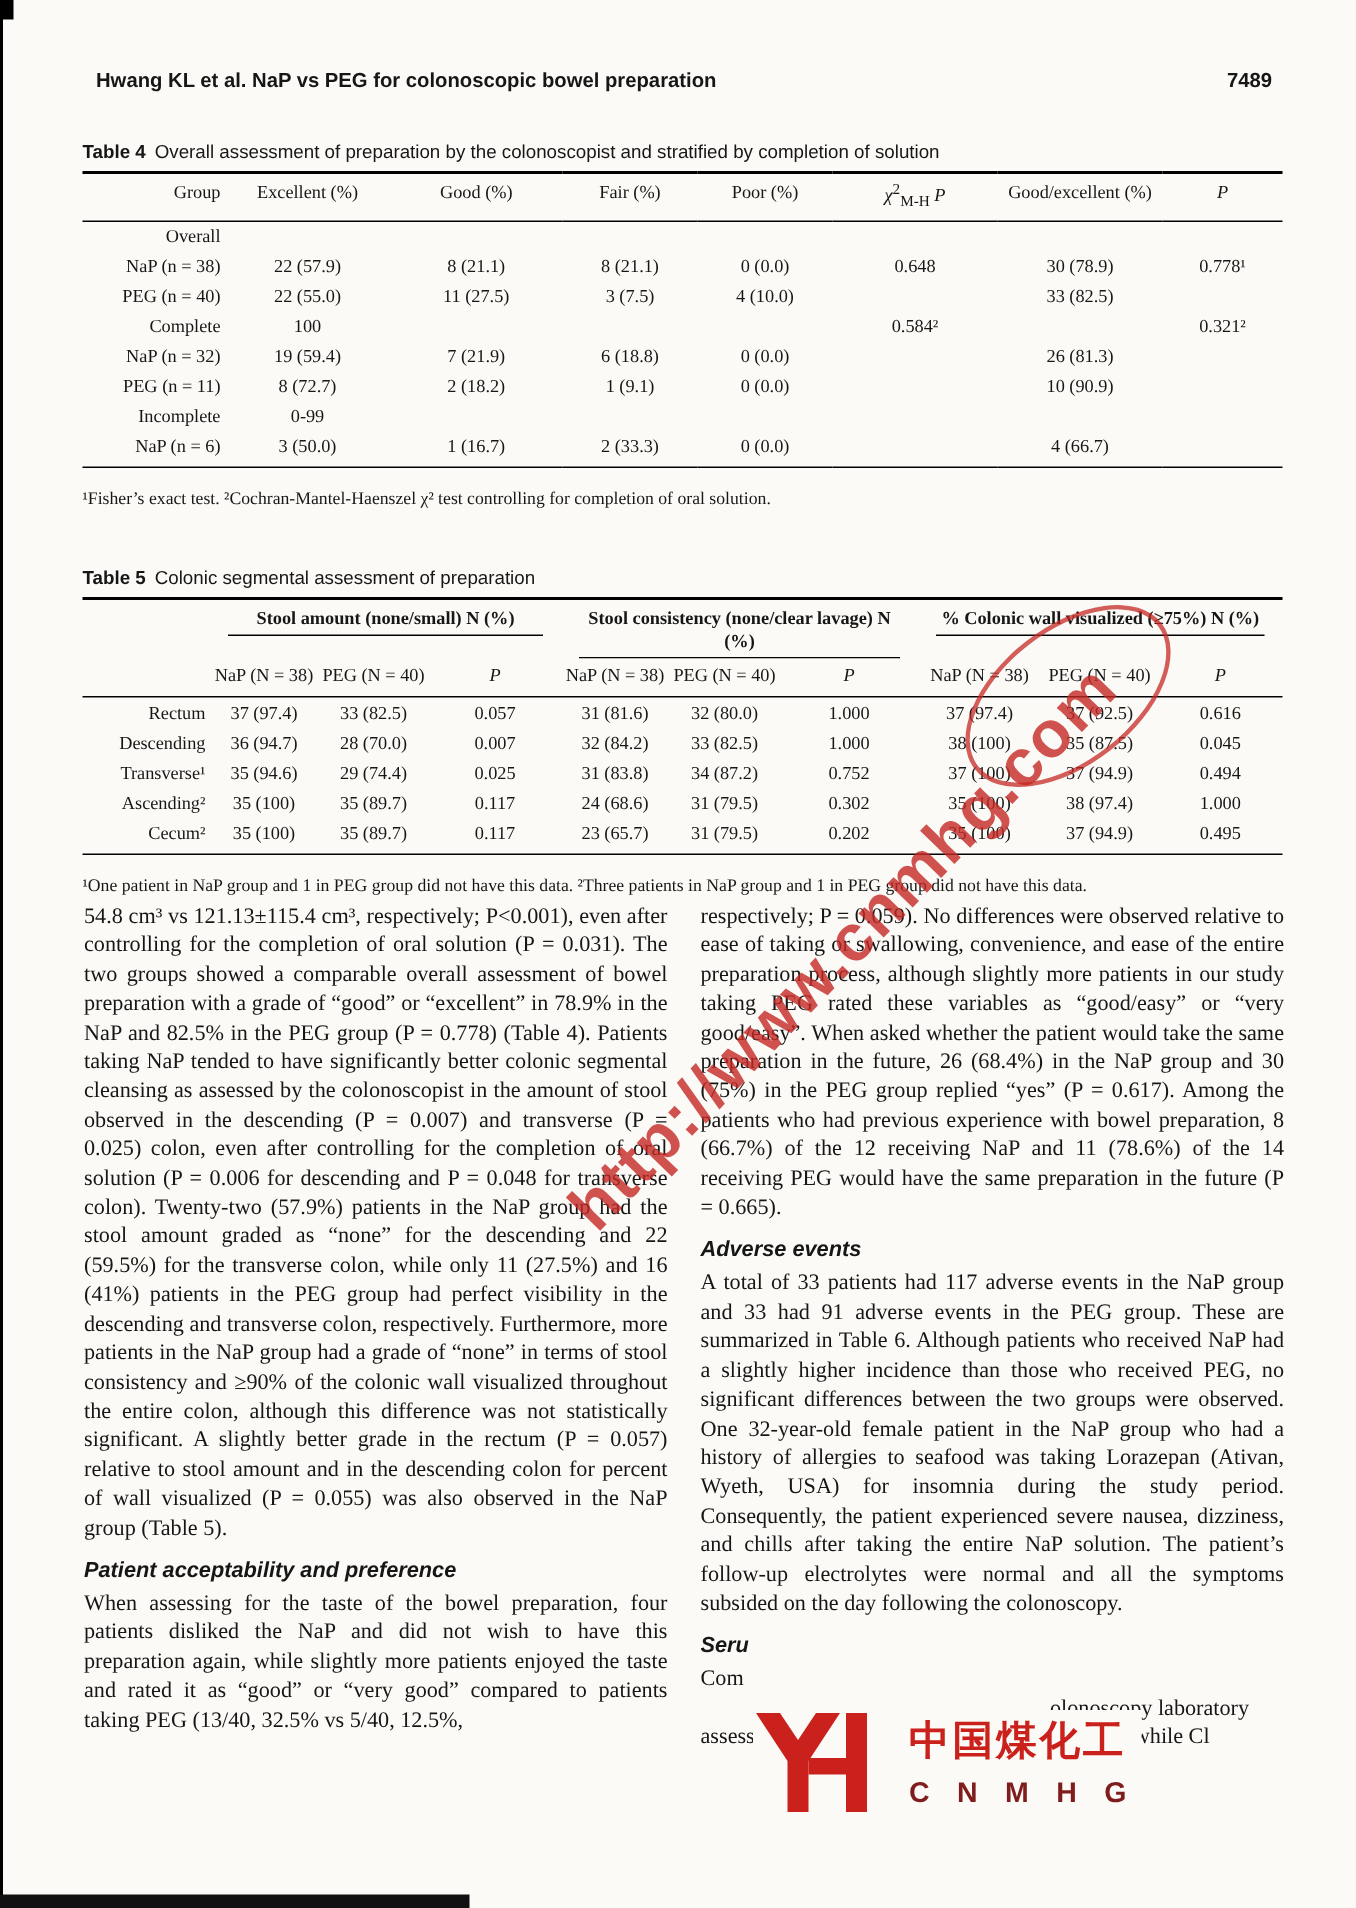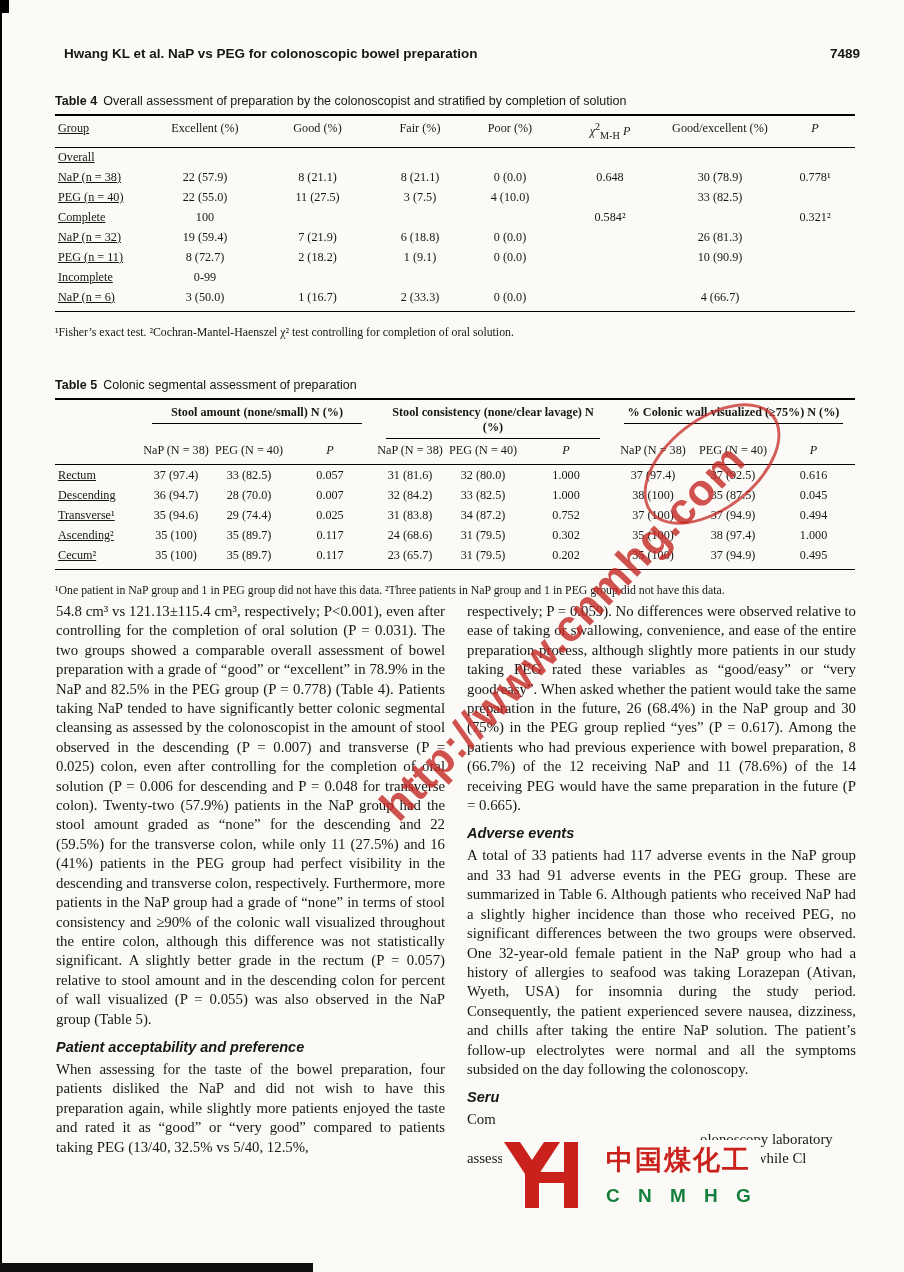--- a/index.html
+++ b/index.html
@@ -1,32 +1,32 @@
 <!DOCTYPE html>
 <html><head>
 <meta charset="utf-8">
 <style>
   html,body { margin:0; padding:0; background:#e8e8e4; }
   .page { position:relative; width:904px; height:1272px; background:#fbfaf6; overflow:hidden;
           font-family:"Liberation Serif", serif; color:#161616; }
 
   
-  .runhead { position:absolute; left:64px; right:44px; top:46px; display:flex;
+  .runhead { position:absolute; left:64px; right:56px; top:46px; display:flex;
              justify-content:space-between; font:bold 13.5px "Liberation Sans", sans-serif;text-align:center; }
 
   
   .t4block { position:absolute; left:55px; top:94px; width:800px; }
   .t5block { position:absolute; left:55px; top:378px; width:800px; }
   .caption { font:12.5px "Liberation Sans", sans-serif; margin-bottom:6px; }
   .caption b { font-weight:bold; margin-right:6px; }
   .tbl { width:100%; border-collapse:collapse; border-top:2px solid #000;
          font:12.2px "Liberation Serif", serif; table-layout:fixed; }
   .tbl th, .tbl td { padding:2.5px 3px; text-align:center; font-weight:normal;
                      vertical-align:top; overflow:hidden; }
-  .tbl .gl { text-align:left;text-decoration:underline; }
+  .tbl .gl { text-align:right; }
   .t4 thead th { border-bottom:1px solid #000; padding:5px 3px 6px; }
   .tbl tbody tr:last-child td { border-bottom:1px solid #000; padding-bottom:6px; }
   .t5 .grp th { padding:5px 0 0;font-weight:bold; }
   .gline { border-bottom:1px solid #000; margin:0 12px; padding-bottom:3px; }
   .t5 .sub th { border-bottom:1px solid #000; padding:4px 2px 6px; }
   .ital { font-style:italic; }
   .footnote { font:11.8px "Liberation Serif", serif; margin-top:13px; }
 
   
   .col { position:absolute; top:602px; width:389px; font:14.8px/19.4px "Liberation Serif", serif;
@@ -44,21 +44,21 @@
                color:rgba(198,40,36,0.8); letter-spacing:1px; white-space:nowrap;
                z-index:40; pointer-events:none; }
   .wm-ellipse { position:absolute; left:633px; top:418px; width:152px; height:86px;
                 border:3.5px solid rgba(198,40,36,0.75); border-radius:50%;
                 transform:rotate(-38deg); z-index:40; pointer-events:none; }
 
   
   .logo { position:absolute; left:502px; top:1140px; z-index:45; display:flex; gap:26px;
           background:#fbfaf6; padding:2px 4px 4px 2px; }
   .logo-cn { font:bold 27px "DejaVu Sans", sans-serif; color:#cb211d; letter-spacing:2px; }
-  .logo-latin { font:600 19px "Liberation Sans", sans-serif; color:#15803d;
+  .logo-latin { font:600 19px "Liberation Sans", sans-serif; color:#7f1d1d;
                 letter-spacing:6.5px; margin-top:7px; white-space:nowrap; }
 
   
   .edge-left { position:absolute; left:0; top:0; width:2px; height:1272px; background:#000; z-index:60; }
   .corner-tl { position:absolute; left:0; top:0; width:9px; height:13px; background:#000; z-index:60; }
   .bar-bottom { position:absolute; left:0; top:1263px; width:313px; height:9px; background:#111; z-index:60; }
 </style>
 </head>
 <body>
 

